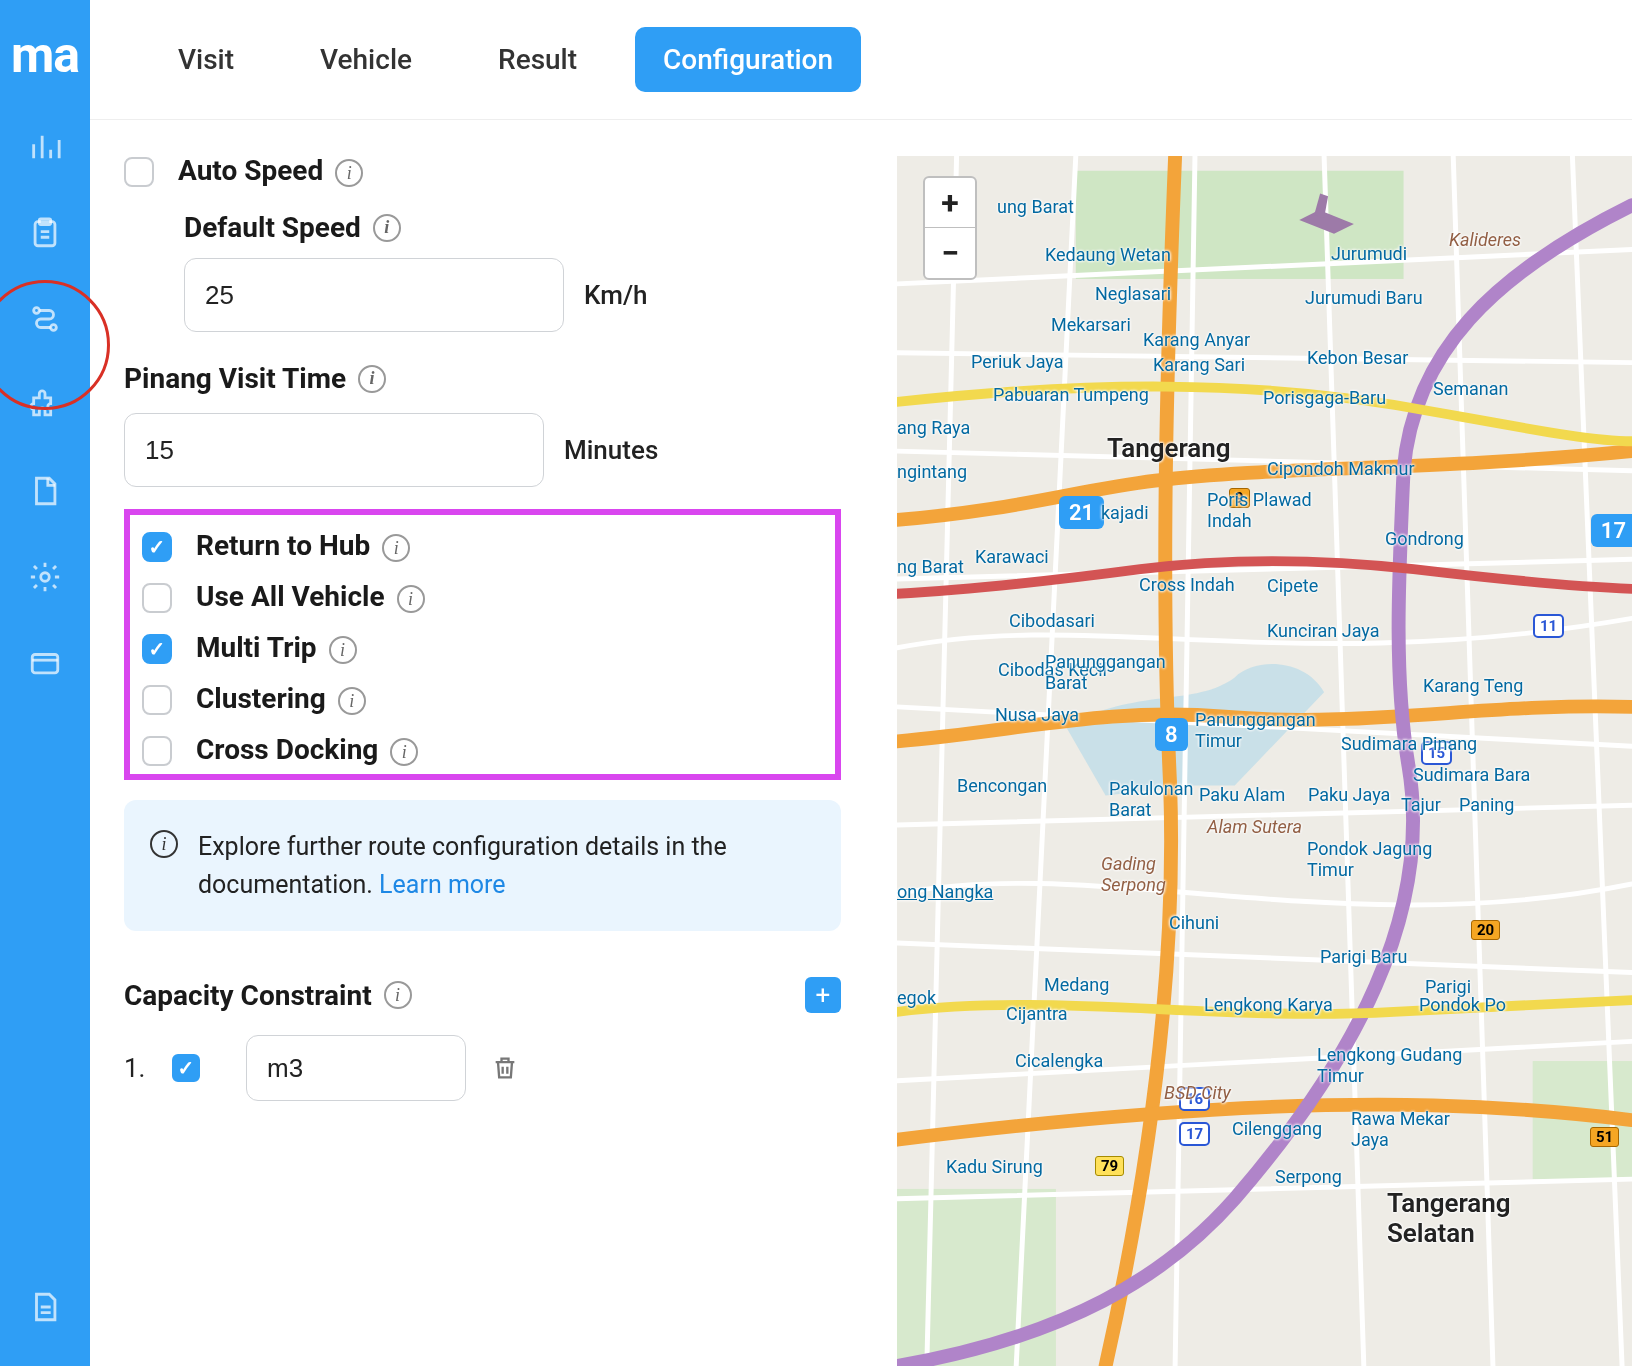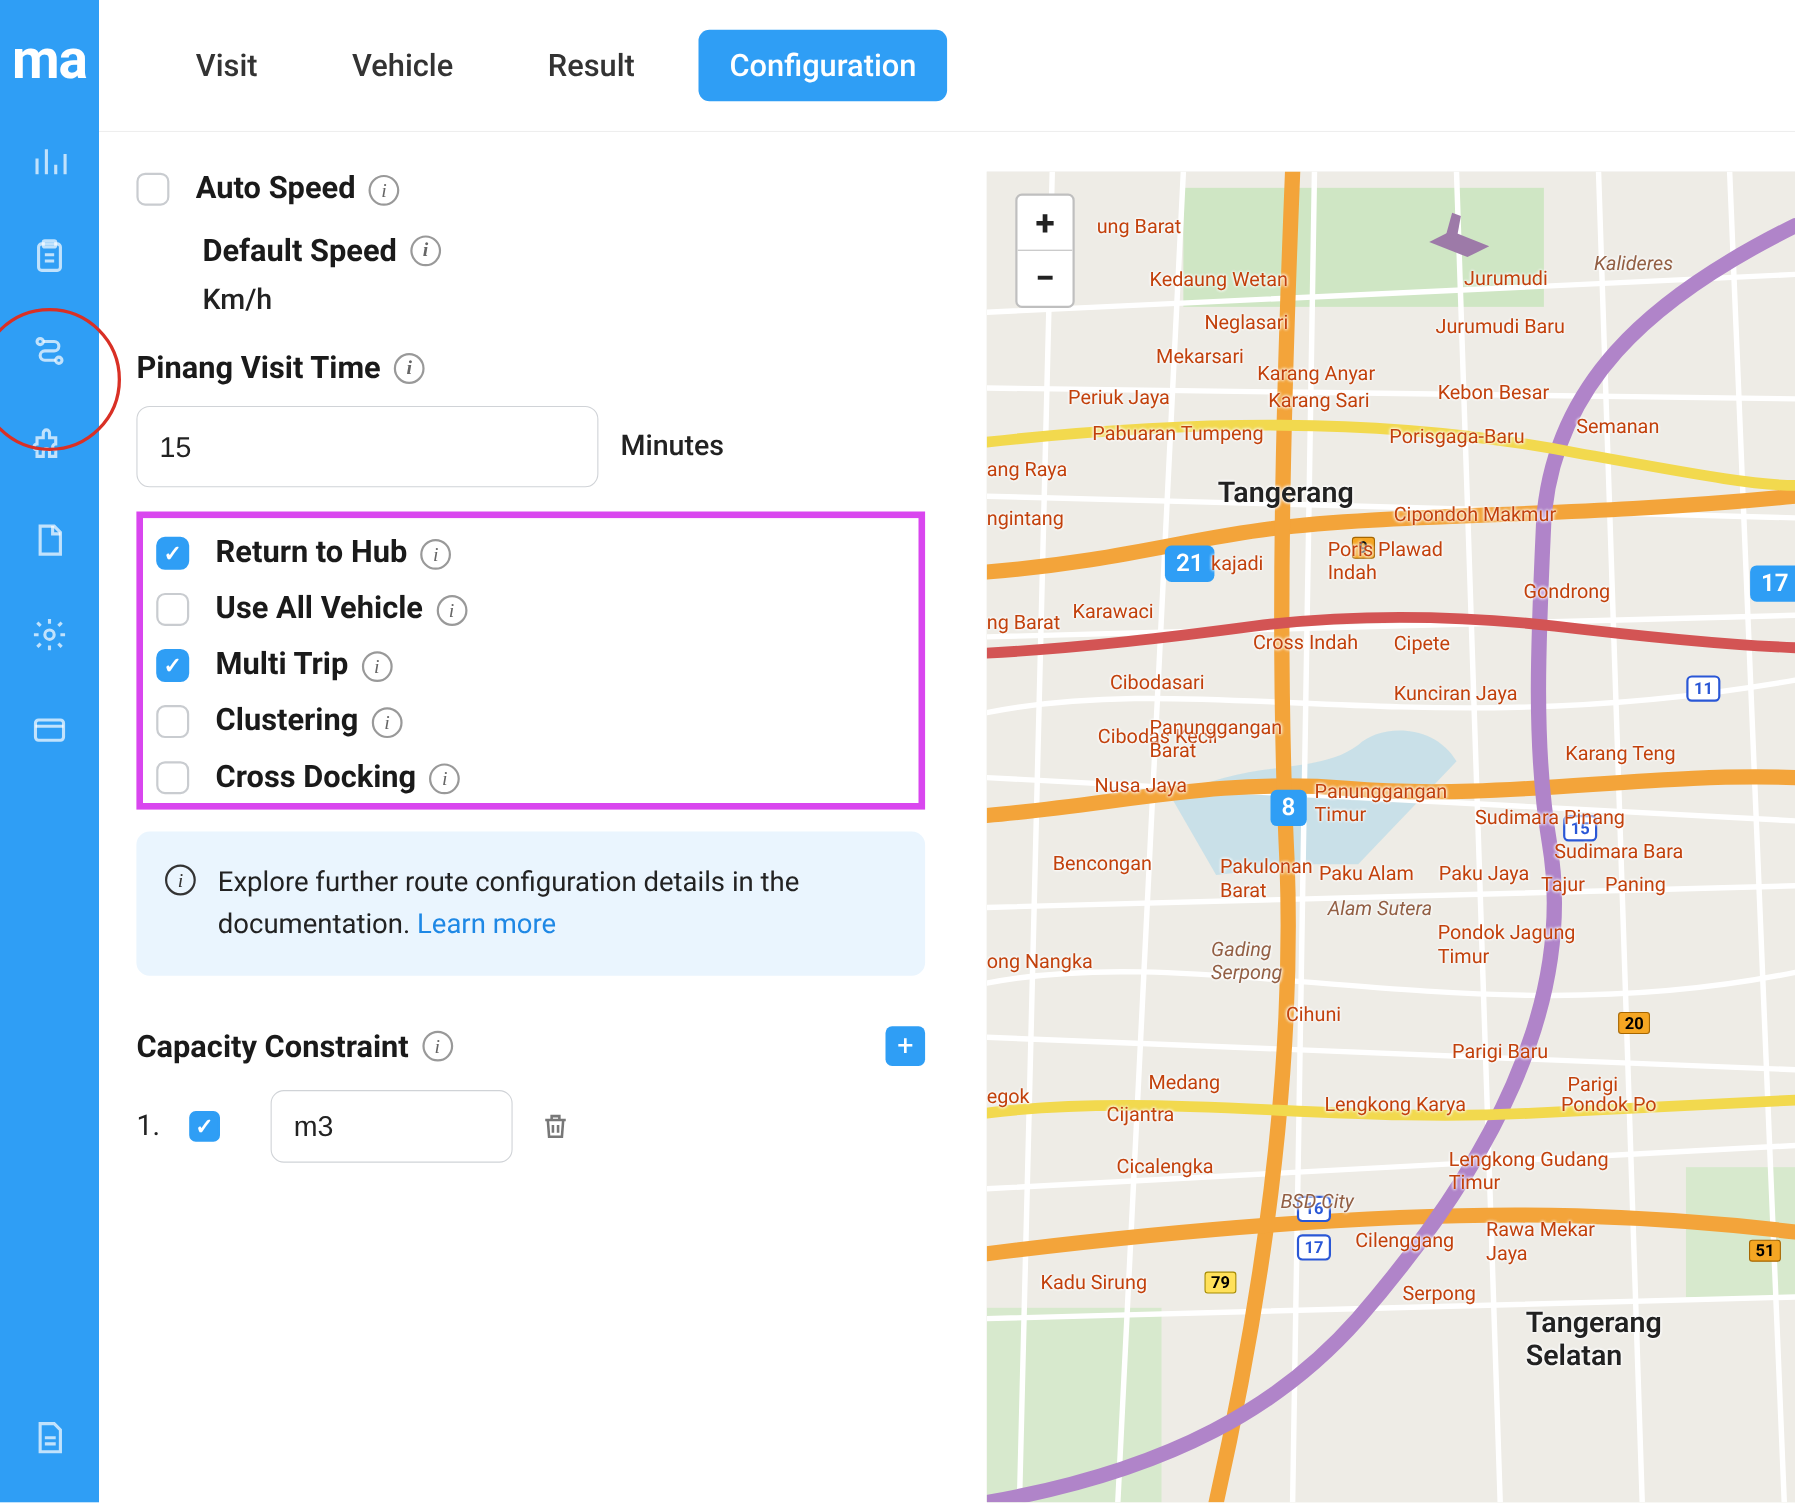--- a/index.html
+++ b/index.html
@@ -63,21 +63,21 @@
   .constraint-row .trash { width:34px; height:34px; display:flex; align-items:center; justify-content:center; color:#777; cursor:pointer; }
 
   
   .map-wrap { flex:1; position:relative; background:#e7e6e2; margin:36px 0 0 22px; overflow:hidden; }
   .map-bg { position:absolute; inset:0; }
   .map-road { stroke-linecap:round; stroke-linejoin:round; fill:none; }
   .zoom-controls { position:absolute; top:20px; left:26px; display:flex; flex-direction:column; background:#fff; border:2px solid #bfbfbf; border-radius:6px; overflow:hidden; }
   .zoom-btn { width:50px; height:50px; display:flex; align-items:center; justify-content:center; font-size:32px; font-weight:700; color:#222; cursor:pointer; }
   .zoom-btn:first-child { border-bottom:1px solid #bfbfbf; }
 
-  .map-label { position:absolute; font-size:18px; color:#c2410c; white-space:nowrap; pointer-events:none; text-shadow:0 0 3px #fff,0 0 3px #fff,0 0 3px #fff; }
+  .map-label { position:absolute; font-size:18px; color:#0369a1; white-space:nowrap; pointer-events:none; text-shadow:0 0 3px #fff,0 0 3px #fff,0 0 3px #fff; }
   .map-label.region { color:#925f44; font-style:italic; }
   .map-label.city { font-size:26px; font-weight:600; color:#222; }
 
   .marker { position:absolute; background:#2f9ef5; color:#fff; font-size:22px; font-weight:600; border-radius:6px; padding:4px 10px; cursor:pointer; }
   .marker.edge { right:-4px; border-radius:6px 0 0 6px; }
 
   .road-badge { position:absolute; font-size:15px; font-weight:700; pointer-events:none; }
   .road-badge.shield { background:#fff; border:2px solid #2a57d6; color:#2a57d6; border-radius:5px; padding:1px 5px; }
   .road-badge.orange { background:#f5a623; border:1px solid #a66600; color:#000; border-radius:3px; padding:0 5px; }
   .road-badge.yellow { background:#ffe15a; border:1px solid #a68b00; color:#000; border-radius:3px; padding:0 5px; }
@@ -161,20 +161,21 @@
           <span class="lbl">Auto Speed</span>
           <span class="info-icon">i</span>
         </div>
 
         <div class="subsection">
           <div class="sub-lbl">
             <span>Default Speed</span>
             <span class="info-icon">i</span>
           </div>
           <div class="inline-input-row">
+            <input class="text-input w-380" value="25" style="">
             <span class="unit">Km/h</span>
           </div>
         </div>
 
         <div class="section-header">
           <span>Pinang Visit Time</span>
           <span class="info-icon">i</span>
         </div>
         <div class="inline-input-row" style="margin-bottom:22px;">
           <input class="text-input w-420" value="15" style="">
@@ -353,21 +354,21 @@
         <div class="map-label" style="top:628px; left:411px;">Paku Jaya</div>
         <div class="map-label" style="top:638px; left:504px;">Tajur</div>
         <div class="map-label" style="top:638px; left:562px;">Paning</div>
         <div class="map-label" style="top:619px; left:60px;">Bencongan</div>
         <div class="map-label region" style="top:660px; left:310px;">Alam Sutera</div>
         <div class="map-label" style="top:682px; left:410px; white-space:pre;">Pondok Jagung
 Timur</div>
         <div class="map-label" style="top:548px; left:98px;">Nusa Jaya</div>
         <div class="map-label region" style="top:697px; left:204px; white-space:pre;">Gading
 Serpong</div>
-        <div class="map-label" style="top:708px; left:0px;">ong Nangka</div>
+        <div class="map-label" style="top:725px; left:0px;text-decoration:underline;">ong Nangka</div>
         <div class="map-label" style="top:756px; left:272px;">Cihuni</div>
         <div class="map-label" style="top:790px; left:423px;">Parigi Baru</div>
         <div class="map-label" style="top:820px; left:528px;">Parigi</div>
         <div class="map-label" style="top:831px; left:0px;">egok</div>
         <div class="map-label" style="top:818px; left:147px;text-align:right;">Medang</div>
         <div class="map-label" style="top:838px; left:307px;">Lengkong Karya</div>
         <div class="map-label" style="top:838px; left:522px;">Pondok Po</div>
         <div class="map-label" style="top:847px; left:109px;">Cijantra</div>
         <div class="map-label" style="top:888px; left:420px; white-space:pre;">Lengkong Gudang
 Timur</div>

